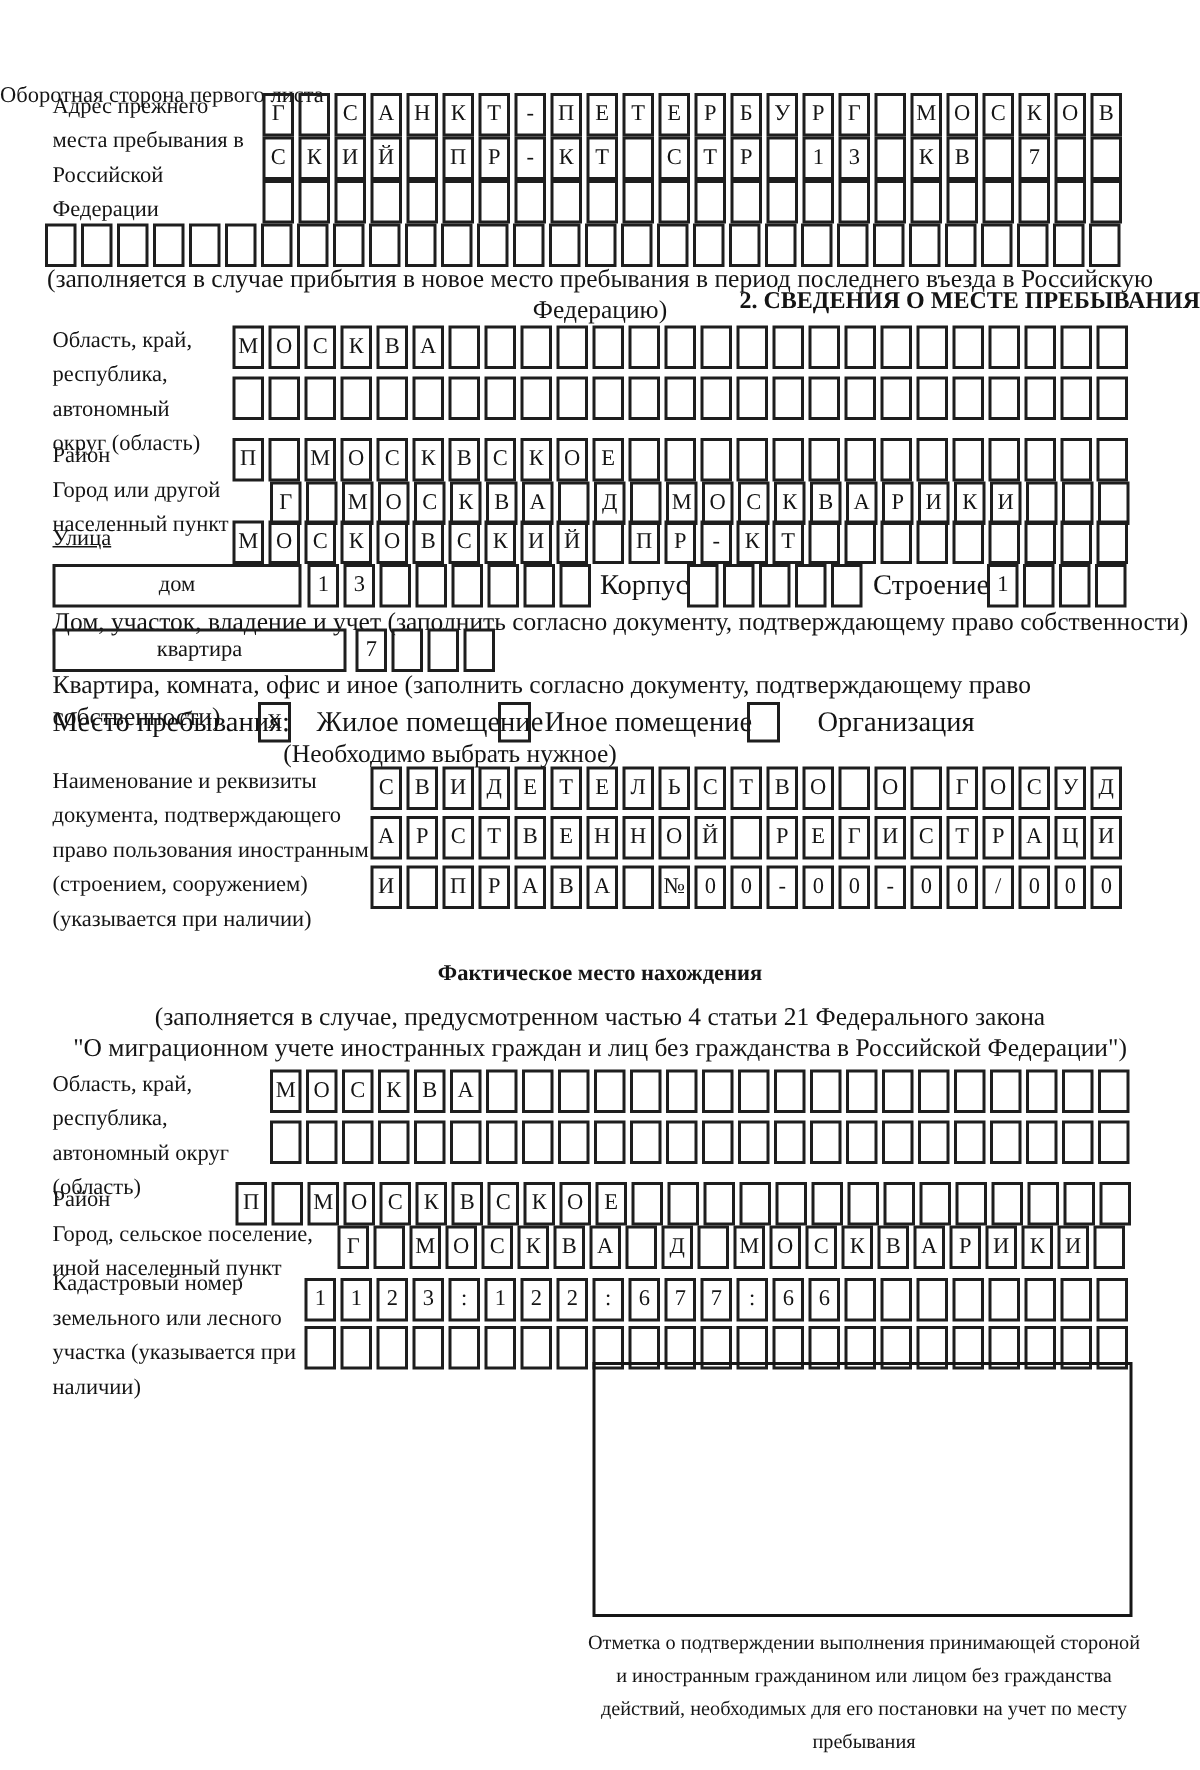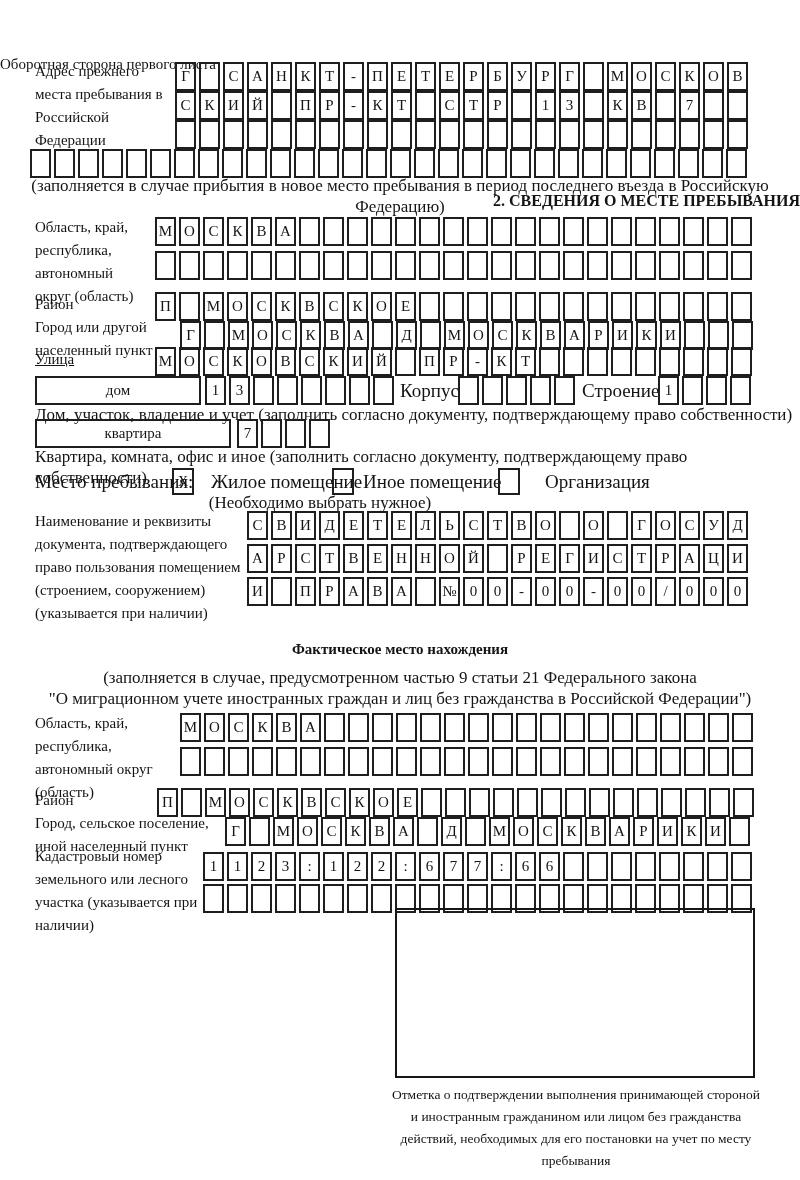--- a/index.html
+++ b/index.html
@@ -61,21 +61,21 @@
   #kv-cells{left:237px;top:0;}
   #cap-kv{left:35px;top:446px;}
   #res-row{left:0;top:468px;width:800px;height:30px;}
   #res-lbl{left:35px;top:3px;}
   #res-cb1{left:172px;top:0;}
   #res-o1{left:211px;top:3px;}
   #res-cb2{left:332px;top:0;}
   #res-o2{left:363px;top:3px;}
   #res-cb3{left:498px;top:0;}
   #res-o3{left:545px;top:3px;}
-  #cap-choose{top:492px;left:0;width:600px;text-align:center;padding-left:20px;}
+  #cap-choose{top:492px;left:0;width:600px;text-align:center;}
   #doc-label{left:35px;top:510px;width:212px;}
   #doc-r1{left:247px;top:511px;}
   #doc-r2{left:247px;top:544px;}
   #doc-r3{left:247px;top:577px;}
   #fact-h{top:641px;left:0;width:800px;text-align:center;font-weight:bold;font-size:15px;}
   #fact-c1{top:667px;left:0;width:800px;text-align:center;}
   #fact-c2{top:688px;left:0;width:800px;text-align:center;}
   #fobl-label{left:35px;top:712px;width:152px;}
   #fobl-r1{left:180px;top:713px;}
   #fobl-r2{left:180px;top:747px;}
@@ -398,21 +398,21 @@
     <div id="res-lbl" class="inline-lbl">Место пребывания:</div>
     <div id="res-cb1" class="cbox">X</div>
     <div id="res-o1" class="inline-lbl">Жилое помещение</div>
     <div id="res-cb2" class="cbox"></div>
     <div id="res-o2" class="inline-lbl">Иное помещение</div>
     <div id="res-cb3" class="cbox"></div>
     <div id="res-o3" class="inline-lbl">Организация</div>
   </div>
   <div id="cap-choose" class="abs cap">(Необходимо выбрать нужное)</div>
 
-  <div id="doc-label" class="abs lbl">Наименование и реквизиты документа, подтверждающего право пользования помещением (строением, сооружением) (указывается при наличии)</div>
+  <div id="doc-label" class="abs lbl">Наименование и реквизиты документа, подтверждающего право пользования иностранным (строением, сооружением) (указывается при наличии)</div>
   <div id="doc-r1" class="cellrow">
       <span class="cell">С</span>
       <span class="cell">В</span>
       <span class="cell">И</span>
       <span class="cell">Д</span>
       <span class="cell">Е</span>
       <span class="cell">Т</span>
       <span class="cell">Е</span>
       <span class="cell">Л</span>
       <span class="cell">Ь</span>
@@ -470,21 +470,21 @@
       <span class="cell">-</span>
       <span class="cell">0</span>
       <span class="cell">0</span>
       <span class="cell">/</span>
       <span class="cell">0</span>
       <span class="cell">0</span>
       <span class="cell">0</span>
     </div>
 
   <div id="fact-h" class="abs">Фактическое место нахождения</div>
-  <div id="fact-c1" class="abs cap">(заполняется в случае, предусмотренном частью 9 статьи 21 Федерального закона</div>
+  <div id="fact-c1" class="abs cap">(заполняется в случае, предусмотренном частью 4 статьи 21 Федерального закона</div>
   <div id="fact-c2" class="abs cap">"О миграционном учете иностранных граждан и лиц без гражданства в Российской Федерации")</div>
 
   <div id="fobl-label" class="abs lbl">Область, край, республика, автономный округ (область)</div>
   <div id="fobl-r1" class="cellrow">
       <span class="cell">М</span>
       <span class="cell">О</span>
       <span class="cell">С</span>
       <span class="cell">К</span>
       <span class="cell">В</span>
       <span class="cell">А</span>

